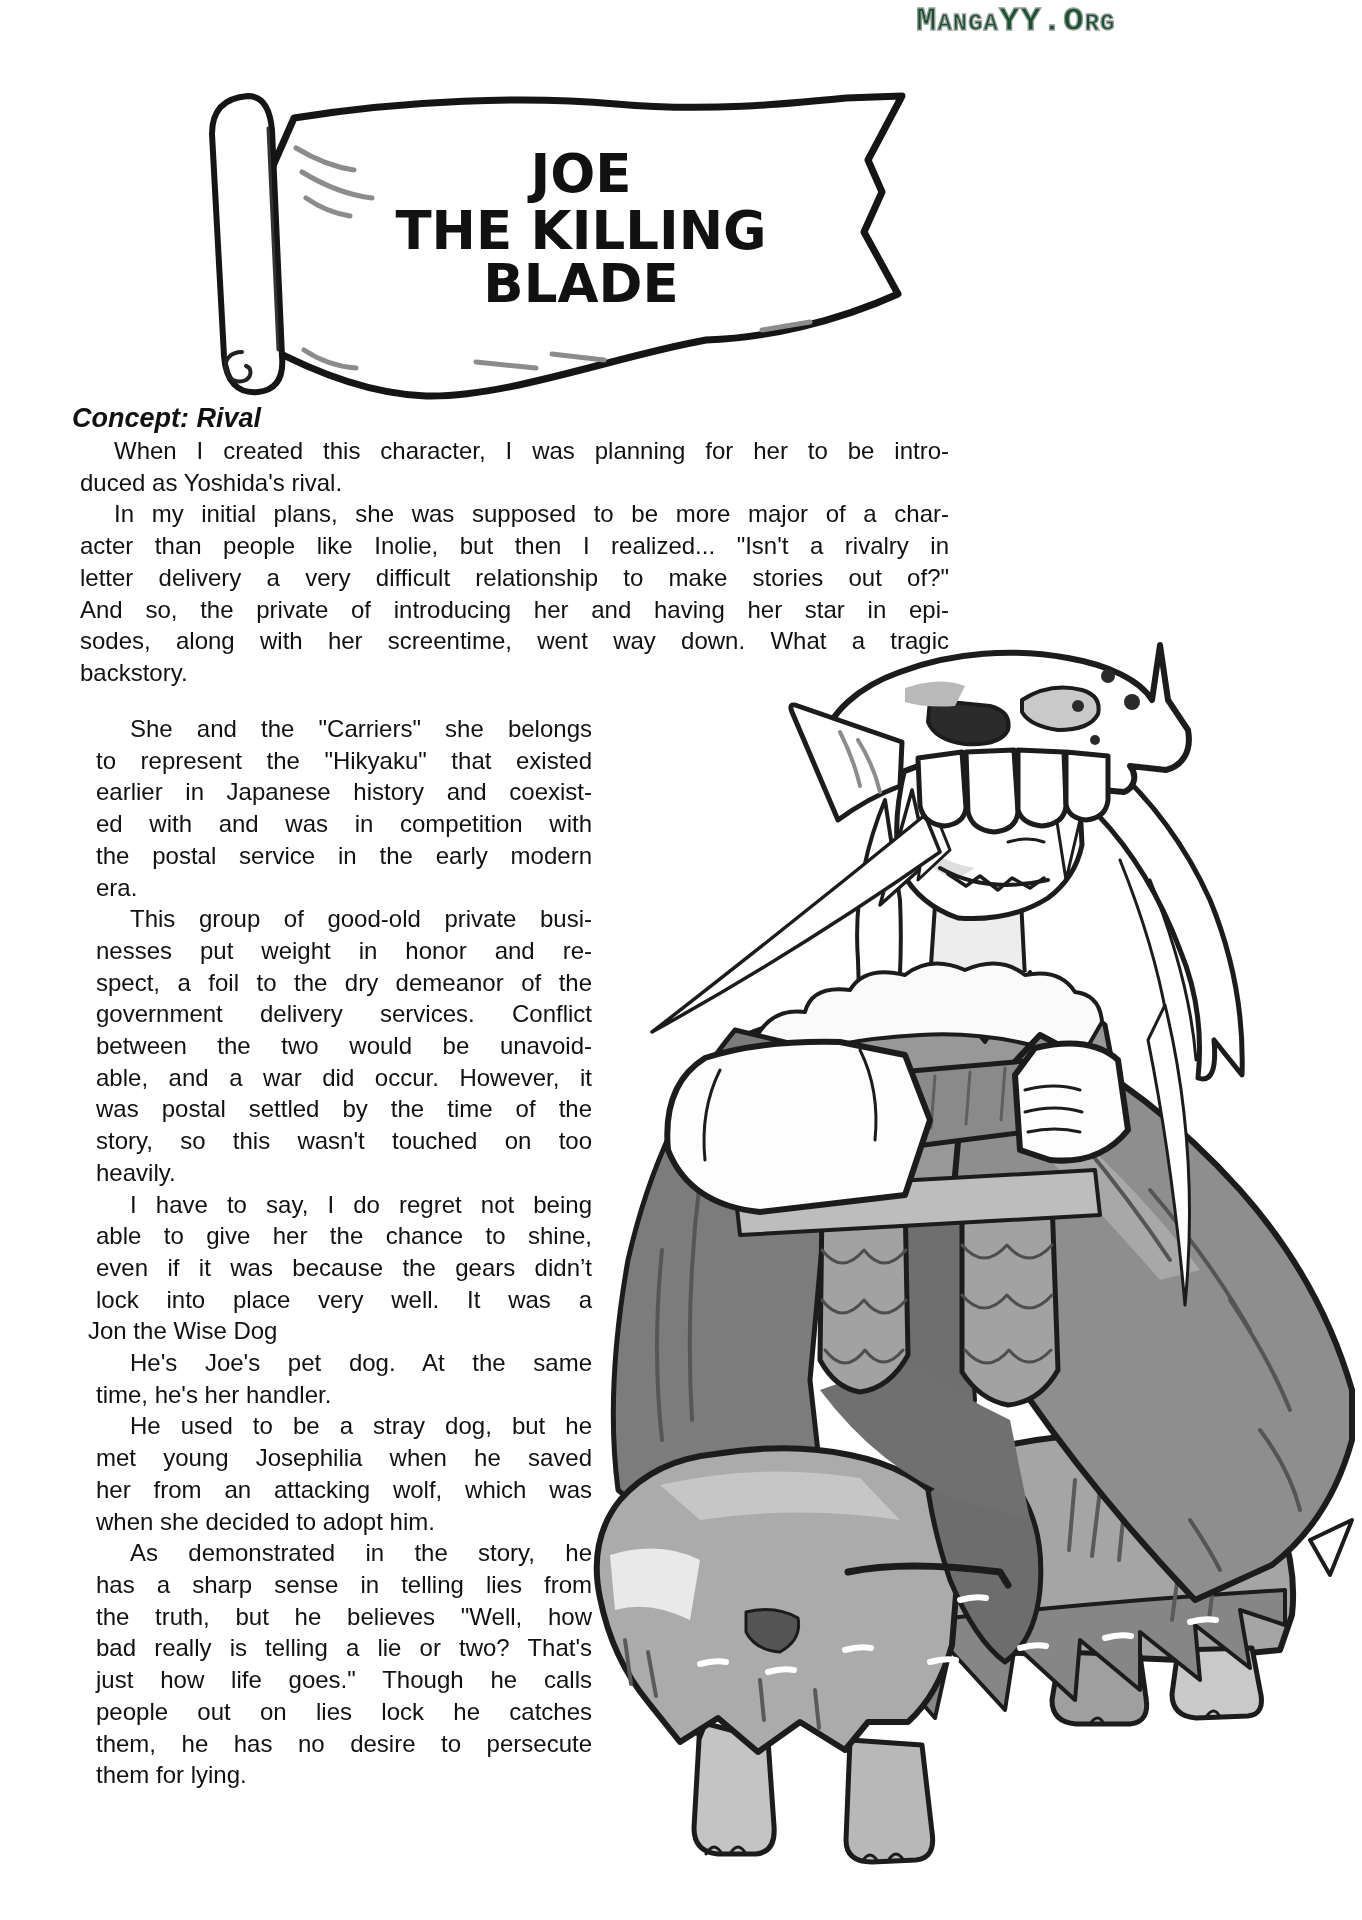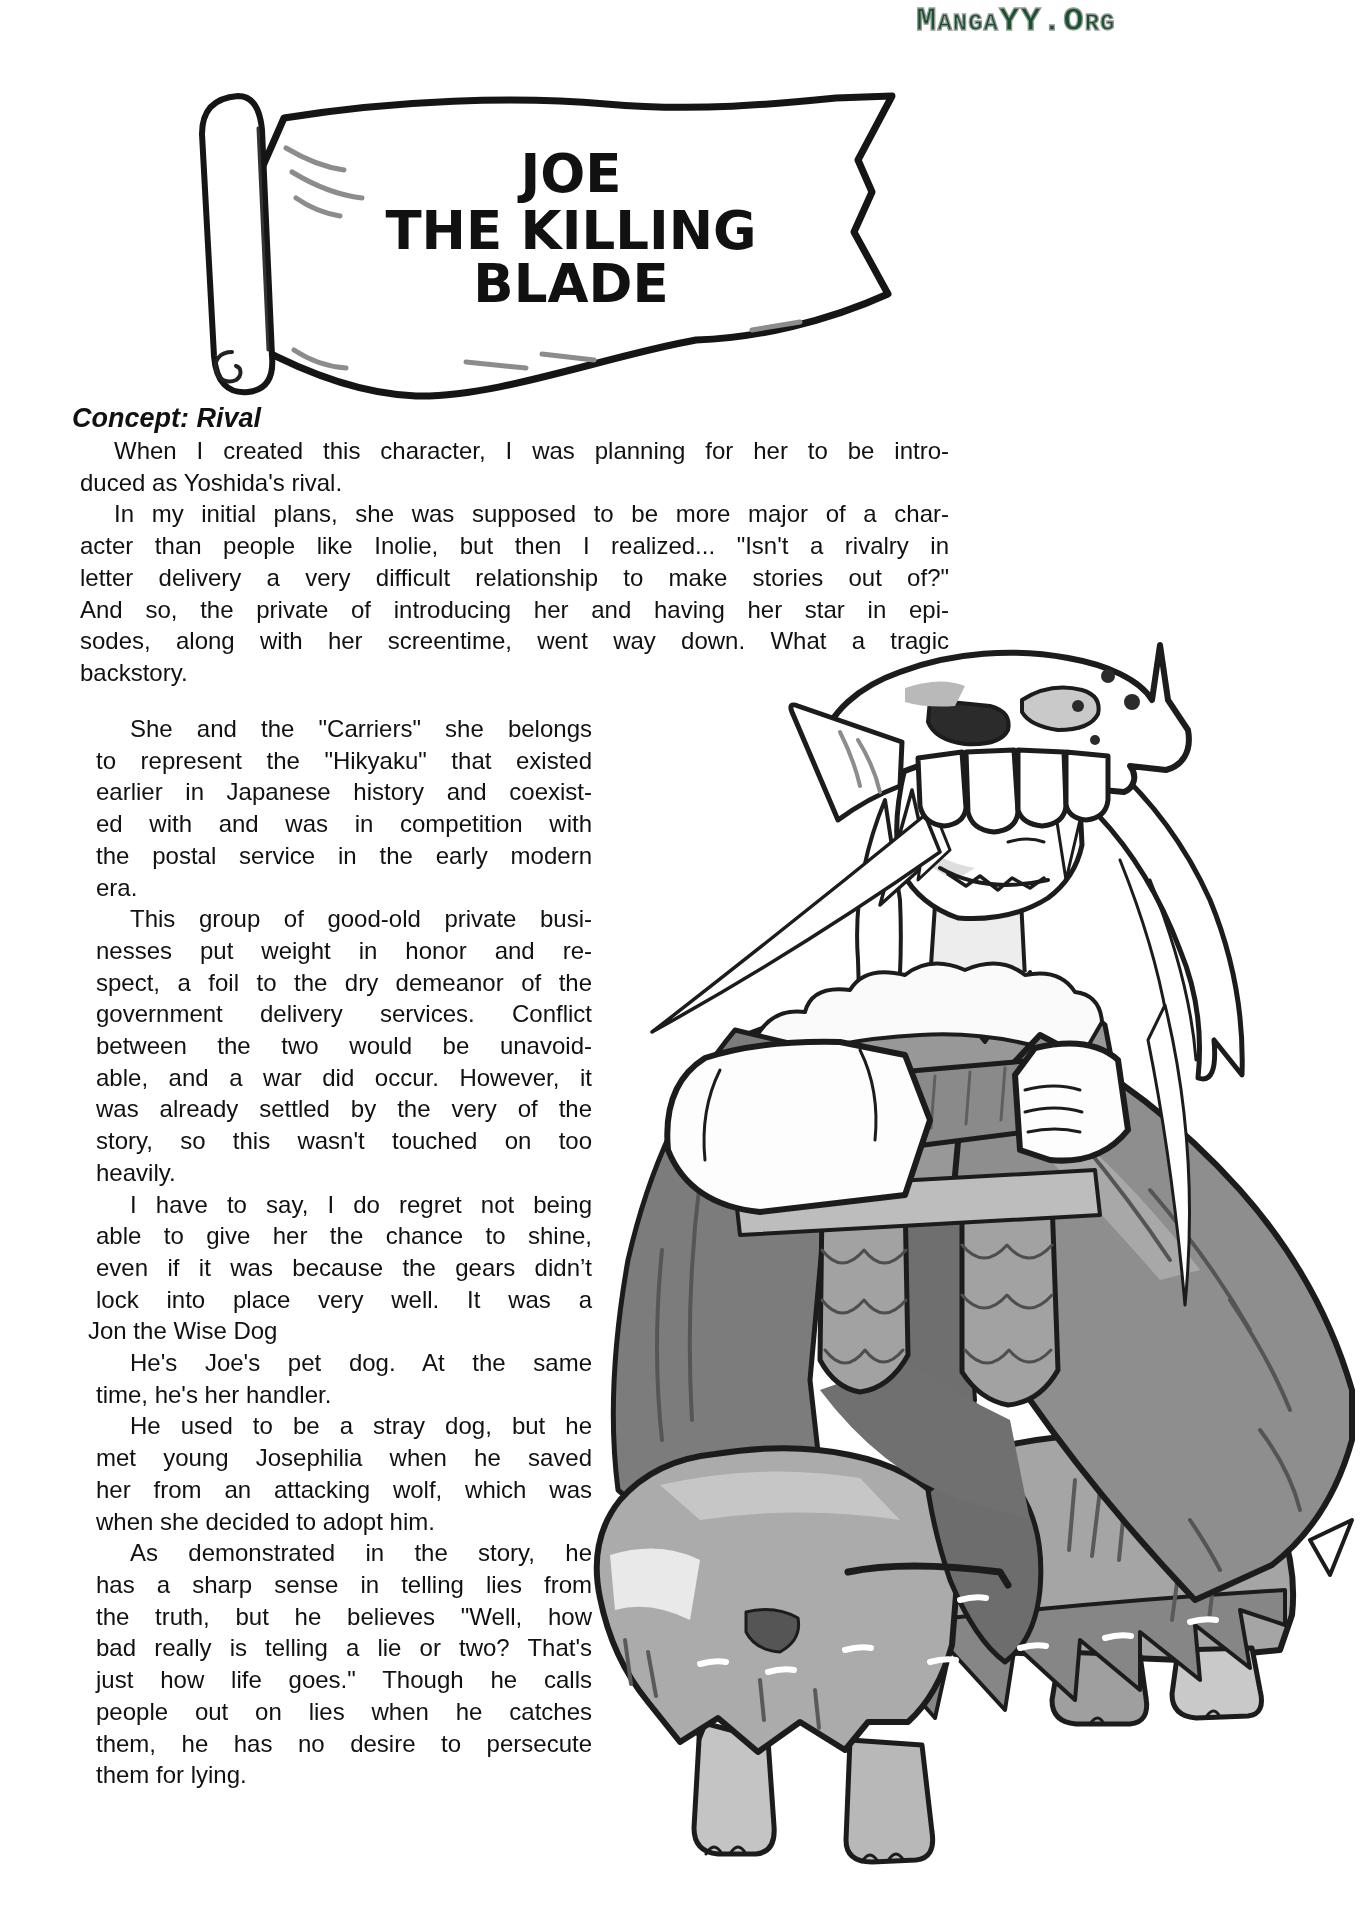--- a/index.html
+++ b/index.html
@@ -7,21 +7,21 @@
     width:1362px;height:1920px;position:relative;overflow:hidden;
     background:#ffffff;color:#111;
     font-family:"Liberation Sans",sans-serif;
   }
   .watermark{
     position:absolute;left:916px;top:2px;width:440px;
     font-family:Liberation Mono, monospace;font-weight:bold;font-size:34px;
     font-variant:small-caps;letter-spacing:1px;
     color:#14532d;-webkit-text-stroke:1.3px #9a9a9a;
   }
-  #banner-wrap{position:absolute;left:176px;top:80px;width:740px;height:330px;}
+  #banner-wrap{position:absolute;left:186px;top:80px;width:740px;height:330px;}
   #illustration-wrap{position:absolute;left:560px;top:545px;width:802px;height:1375px;}
   #intro{position:absolute;left:72px;top:401px;width:877px;}
   #column{position:absolute;left:88px;top:713px;width:504px;}
   .section-heading{font-weight:bold;font-style:italic;font-size:27px;line-height:34px;}
   .sub-heading{font-size:24px;line-height:31.7px;}
   .para{margin:0;}
   .line{
     font-size:24px;line-height:31.7px;
     text-align:justify;text-align-last:justify;margin-left:8px;
   }
@@ -94,21 +94,21 @@
         <div class="line">the postal service in the early modern</div>
         <div class="line last">era.</div>
       </div>
       <div class="para">
         <div class="line first">This group of good-old private busi-</div>
         <div class="line">nesses put weight in honor and re-</div>
         <div class="line">spect, a foil to the dry demeanor of the</div>
         <div class="line">government delivery services. Conflict</div>
         <div class="line">between the two would be unavoid-</div>
         <div class="line">able, and a war did occur. However, it</div>
-        <div class="line">was already settled by the very of the</div>
+        <div class="line">was postal settled by the time of the</div>
         <div class="line">story, so this wasn't touched on too</div>
         <div class="line last">heavily.</div>
       </div>
       <div class="para">
         <div class="line first">I have to say, I do regret not being</div>
         <div class="line">able to give her the chance to shine,</div>
         <div class="line">even if it was because the gears didn’t</div>
         <div class="line">lock into place very well. It was a</div>
       </div>
     </div>
@@ -123,21 +123,21 @@
         <div class="line">met young Josephilia when he saved</div>
         <div class="line">her from an attacking wolf, which was</div>
         <div class="line last">when she decided to adopt him.</div>
       </div>
       <div class="para">
         <div class="line first">As demonstrated in the story, he</div>
         <div class="line">has a sharp sense in telling lies from</div>
         <div class="line">the truth, but he believes "Well, how</div>
         <div class="line">bad really is telling a lie or two? That's</div>
         <div class="line">just how life goes." Though he calls</div>
-        <div class="line">people out on lies when he catches</div>
+        <div class="line">people out on lies lock he catches</div>
         <div class="line">them, he has no desire to persecute</div>
         <div class="line last">them for lying.</div>
       </div>
     </div>
 </div>
 
 <div id="illustration-wrap">
   <svg width="802" height="1375" viewBox="560 545 802 1375">
     <g stroke="#1c1c1c" stroke-linejoin="round" stroke-linecap="round">
 

